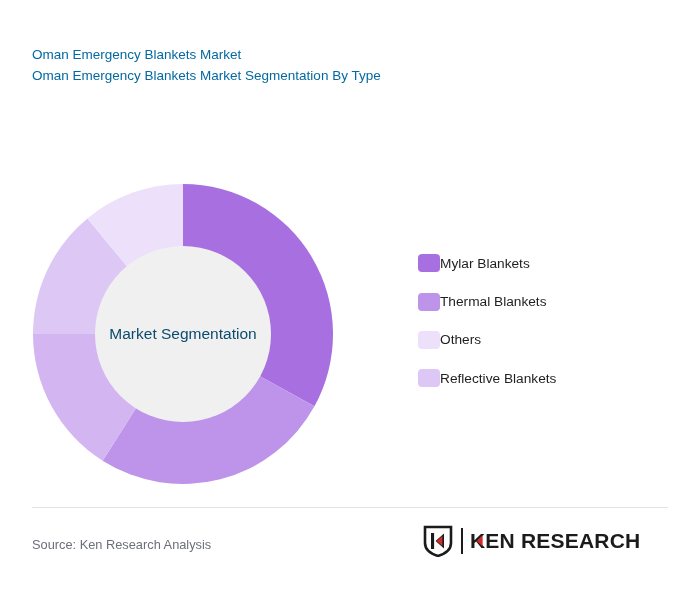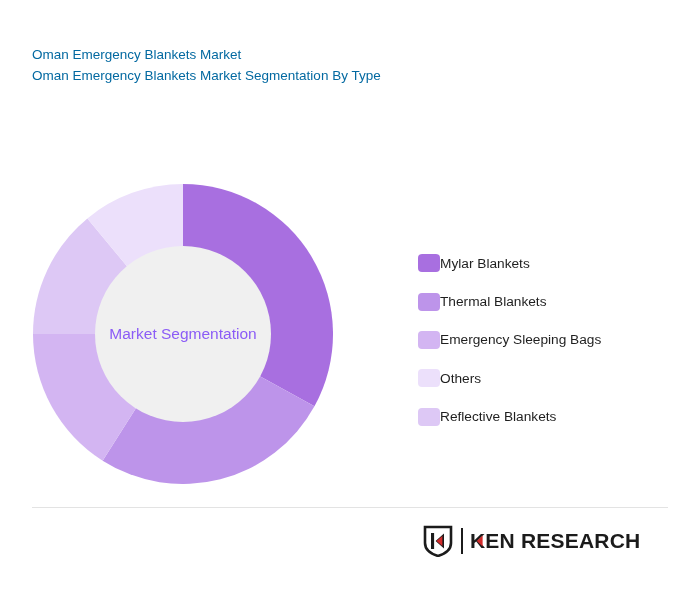--- a/index.html
+++ b/index.html
@@ -70,21 +70,21 @@
   .donut-center-label {
     position: absolute;
     left: 0;
     top: 0;
     width: 300px;
     height: 300px;
     display: flex;
     align-items: center;
     justify-content: center;
     font-size: 15.5px;
-    color: #8b5cf6;
+    color: #0c4a6e;
     pointer-events: none;
   }
 
   
   .legend {
     position: absolute;
     left: 418px;
     top: 84px;
   }
   .legend-item {
@@ -170,35 +170,32 @@
     <div class="legend" id="legend">
         <div class="legend-item">
           <span class="legend-swatch" style="background: rgb(168, 111, 224);"></span>
           <span class="legend-label">Mylar Blankets</span>
         </div>
         <div class="legend-item">
           <span class="legend-swatch" style="background: rgb(189, 148, 234);"></span>
           <span class="legend-label">Thermal Blankets</span>
         </div>
         <div class="legend-item">
-          <span class="legend-swatch" style="background: rgb(211, 181, 242);"></span>
-          <span class="legend-label">Emergency Sleeping Bags</span>
-        </div>
-        <div class="legend-item">
           <span class="legend-swatch" style="background: rgb(236, 224, 251);"></span>
           <span class="legend-label">Others</span>
         </div>
         <div class="legend-item">
           <span class="legend-swatch" style="background: rgb(221, 200, 245);"></span>
           <span class="legend-label">Reflective Blankets</span>
         </div>
       </div>
   </div>
 
   <div class="divider"></div>
+  <div class="source">Source: Ken Research Analysis</div>
 
   <div class="logo">
     <svg class="logo-mark" width="30" height="32" viewBox="0 0 30 32">
       <path d="M2 2 L28 2 L28 18 Q28 27 15 31 Q2 27 2 18 Z" fill="none" stroke="#1b1b1b" stroke-width="2.6"></path>
       <rect x="8" y="8" width="3.1" height="16" fill="#1b1b1b"></rect>
       <path d="M12.6 16 L21 8.4 L21 23.6 Z" fill="#1b1b1b"></path>
       <path d="M13.4 16 L19.4 11 L19.4 21 Z" fill="#d22b2b"></path>
     </svg>
     <div class="logo-sep"></div>
     <svg class="logo-word" width="200" height="24" viewBox="0 0 200 24">

